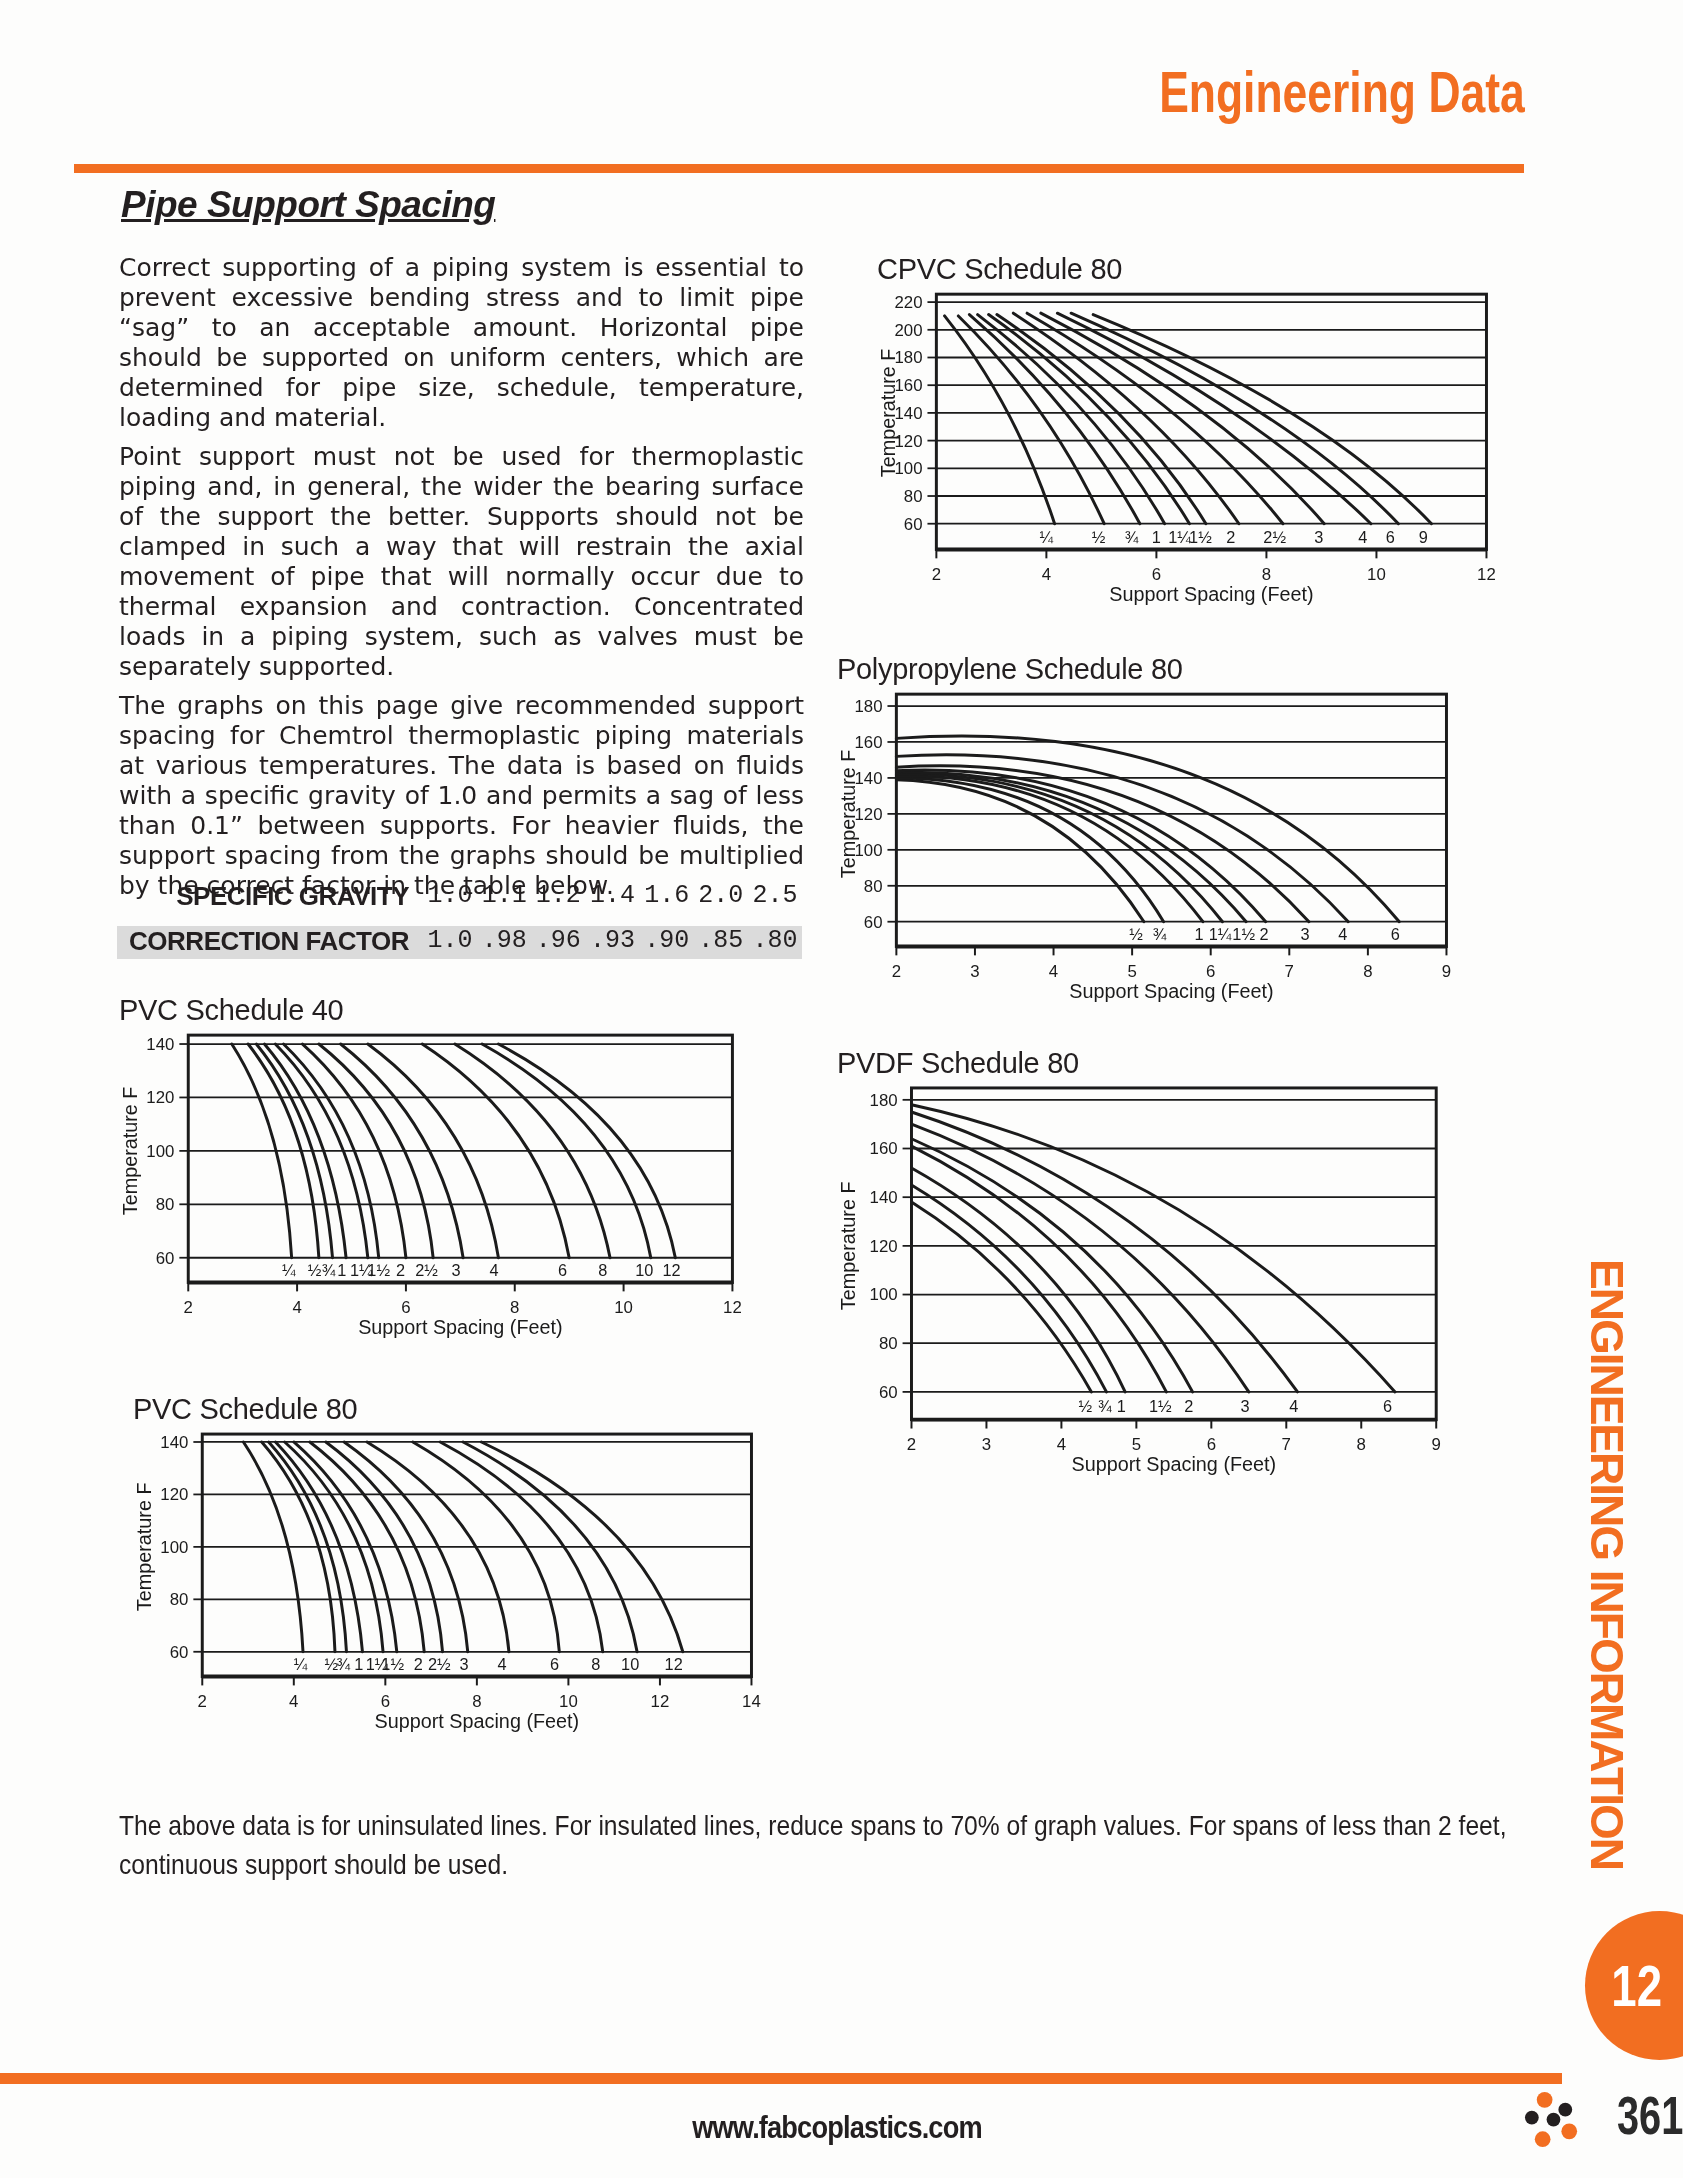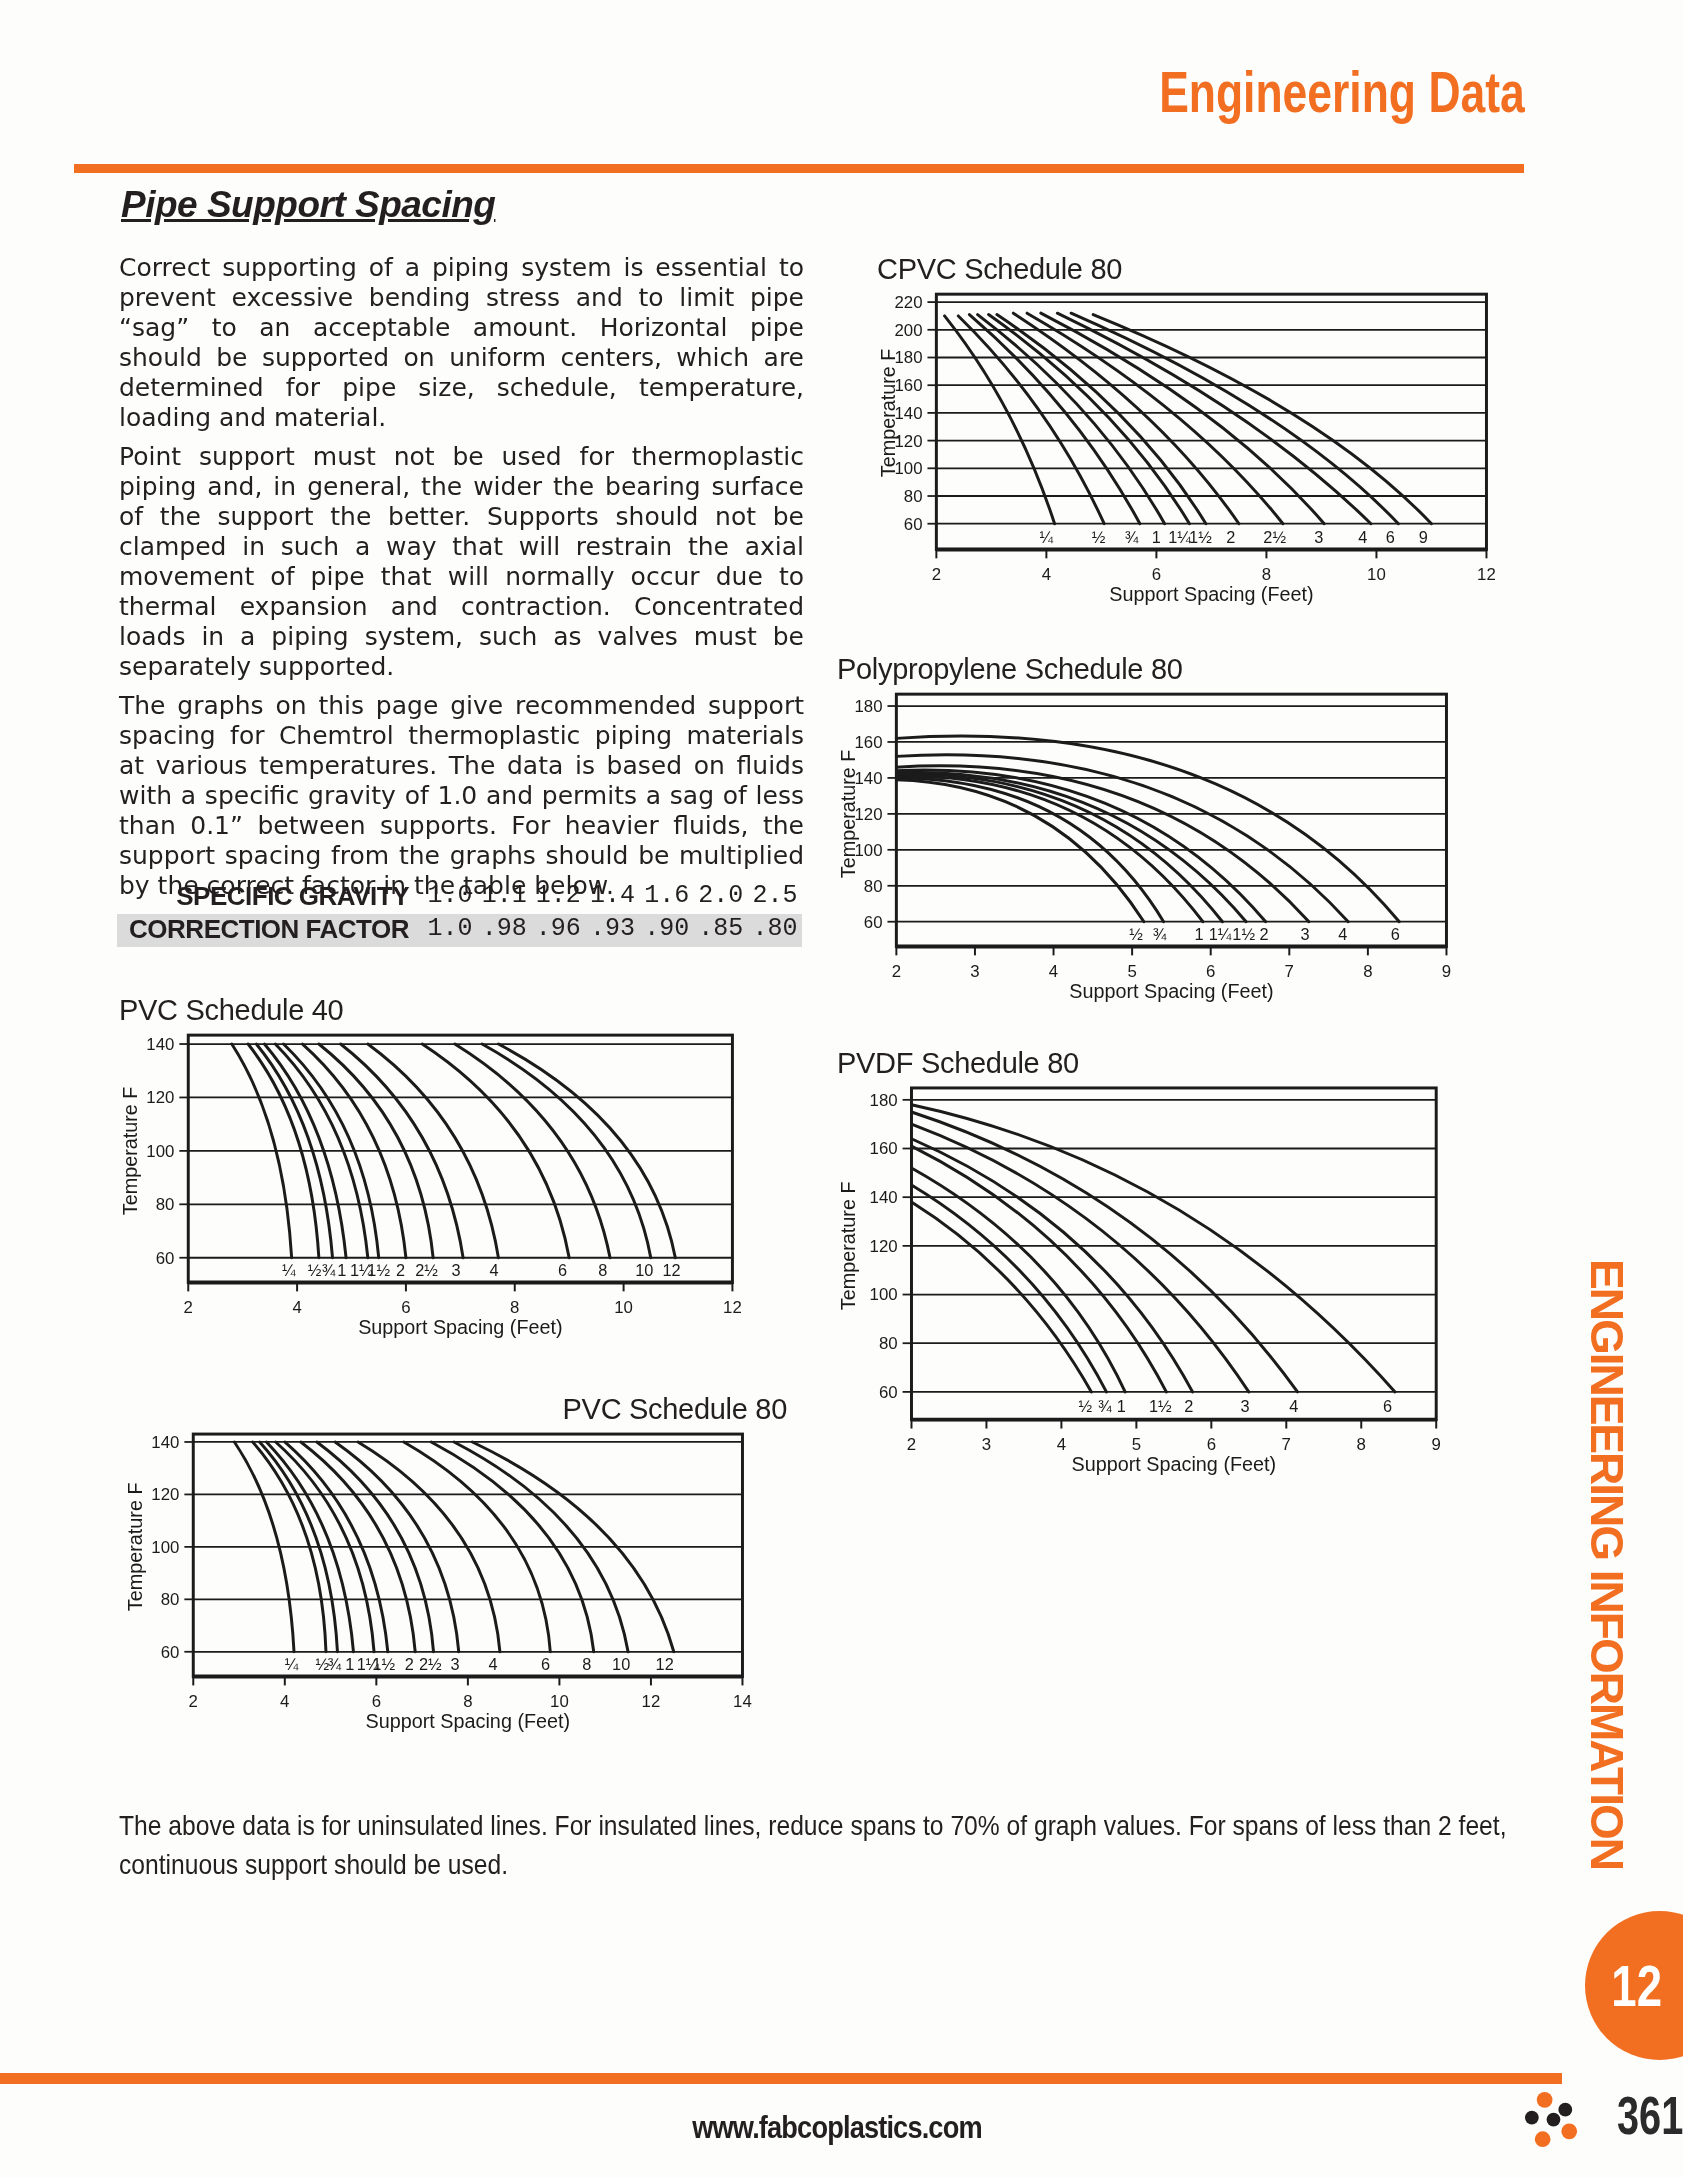--- a/index.html
+++ b/index.html
@@ -8,21 +8,21 @@
         font-family:"Liberation Sans",sans-serif;color:var(--ink);}
   .hdr-title{position:absolute;top:59px;right:158px;font-size:57px;font-weight:bold;color:var(--accent);
         white-space:nowrap;transform:scaleX(0.78);transform-origin:100% 50%;}
   .hdr-rule{position:absolute;left:74px;top:164px;width:1450px;height:9px;background:var(--accent);}
   .art-title{position:absolute;left:121px;top:184px;font-size:37px;font-weight:bold;font-style:italic;letter-spacing:-0.5px;text-decoration:underline;}
   .bodycol{position:absolute;left:119px;top:253px;width:685px;font-family:"DejaVu Sans",sans-serif;
         font-size:25px;line-height:30px;text-align:justify;}
   .bodycol p{margin:0 0 9px 0;}
   .ctable{position:absolute;left:117px;top:881px;width:685px;}
   .trow{display:flex;height:33px;}
-  .trow.shaded{background:#DBDBDB;}
+  .trow.shaded{background:#DBDBDB;margin-top:12px;}
   .tlabel{width:292px;text-align:right;font-weight:bold;padding-right:14px;letter-spacing:-0.5px;font-size:26px;white-space:nowrap;}
   .tval{flex:1;text-align:center;font-family:Liberation Mono, monospace;font-size:25px;}
   .chart{position:absolute;}
   .chart-title{font-size:29px;letter-spacing:-0.3px;margin:0 0 3px 0;white-space:nowrap;}
   svg text{fill:#1b1b1b;font-family:"Liberation Sans",sans-serif;}
   .tick{font-size:17px;}
   .slabel{font-size:16.5px;}
   .axis{font-size:20px;}
   .note{position:absolute;left:119px;top:1806px;width:1624px;font-size:28px;line-height:39px;
         transform:scaleX(0.88);transform-origin:0 0;}
@@ -332,21 +332,21 @@
         <path d="M75.0,41.6 Q290.8,122.7 415.7,312.0" fill="none" stroke="#1B1B1B" stroke-width="3" stroke-linecap="round"></path>
         <text x="411.92857142857144" y="332" text-anchor="middle" class="slabel">3</text>
         <path d="M75.0,29.3 Q319.2,109.2 464.9,312.0" fill="none" stroke="#1B1B1B" stroke-width="3" stroke-linecap="round"></path>
         <text x="461.1428571428571" y="332" text-anchor="middle" class="slabel">4</text>
         <path d="M75.0,21.9 Q360.8,83.4 563.4,312.0" fill="none" stroke="#1B1B1B" stroke-width="3" stroke-linecap="round"></path>
         <text x="555.7857142857142" y="332" text-anchor="middle" class="slabel">6</text>
         <text x="18" y="164.5" text-anchor="middle" class="axis" transform="rotate(-90 18 164.5)">Temperature F</text>
         <text x="340" y="392" text-anchor="middle" class="axis">Support Spacing (Feet)</text>
       </svg>
   </div>
-  <div class="chart" style="left: 124px; top: 1393px; width: 663px; text-align: right;">
+  <div class="chart" style="left: 133px; top: 1393px; width: 663px;">
     <div class="chart-title">PVC Schedule 80</div>
     <svg width="663" height="307" viewBox="0 0 670 310">
         <line x1="70" y1="225" x2="625" y2="225" stroke="#1B1B1B" stroke-width="1.8"></line>
         <line x1="61" y1="225" x2="70" y2="225" stroke="#1B1B1B" stroke-width="1.8"></line>
         <text x="56" y="231" text-anchor="end" class="tick">60</text>
         <line x1="70" y1="172" x2="625" y2="172" stroke="#1B1B1B" stroke-width="1.8"></line>
         <line x1="61" y1="172" x2="70" y2="172" stroke="#1B1B1B" stroke-width="1.8"></line>
         <text x="56" y="178" text-anchor="end" class="tick">80</text>
         <line x1="70" y1="119" x2="625" y2="119" stroke="#1B1B1B" stroke-width="1.8"></line>
         <line x1="61" y1="119" x2="70" y2="119" stroke="#1B1B1B" stroke-width="1.8"></line>

